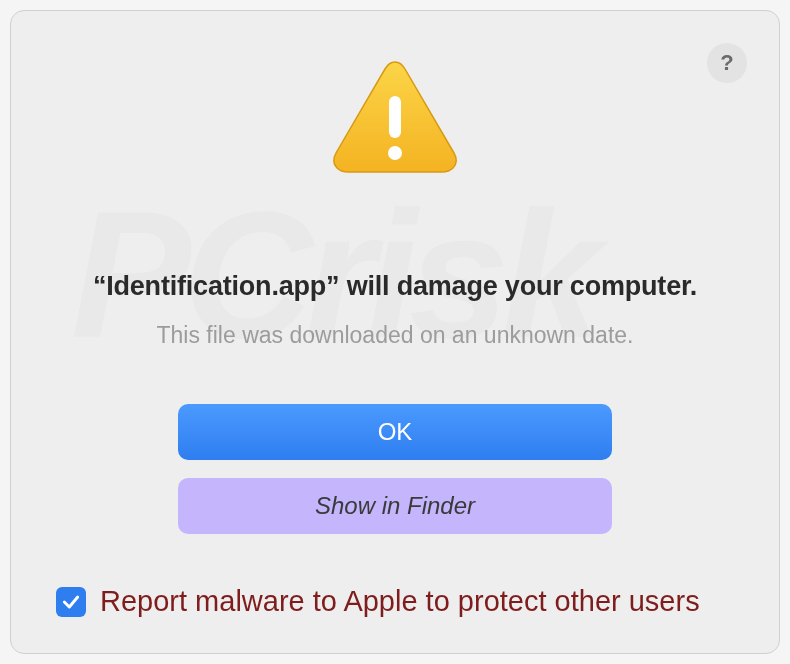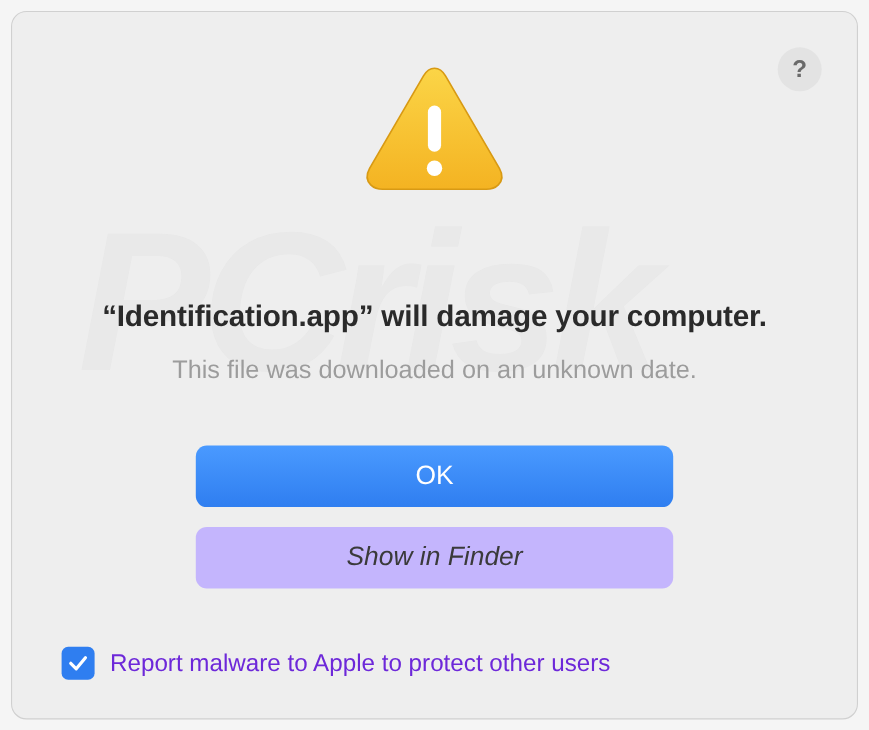--- a/index.html
+++ b/index.html
@@ -101,22 +101,22 @@
     align-items: center;
     justify-content: center;
     flex-shrink: 0;
     cursor: pointer;
   }
   .checkbox svg {
     width: 20px;
     height: 20px;
   }
   .report-label {
-    font-size: 22px;
-    color: #6d28d9;
+    font-size: 29px;
+    color: #7f1d1d;
     font-weight: 400;
   }
   
   .watermark {
     position: absolute;
     top: 120px;
     left: 60px;
     right: 60px;
     font-size: 180px;
     font-weight: 700;

